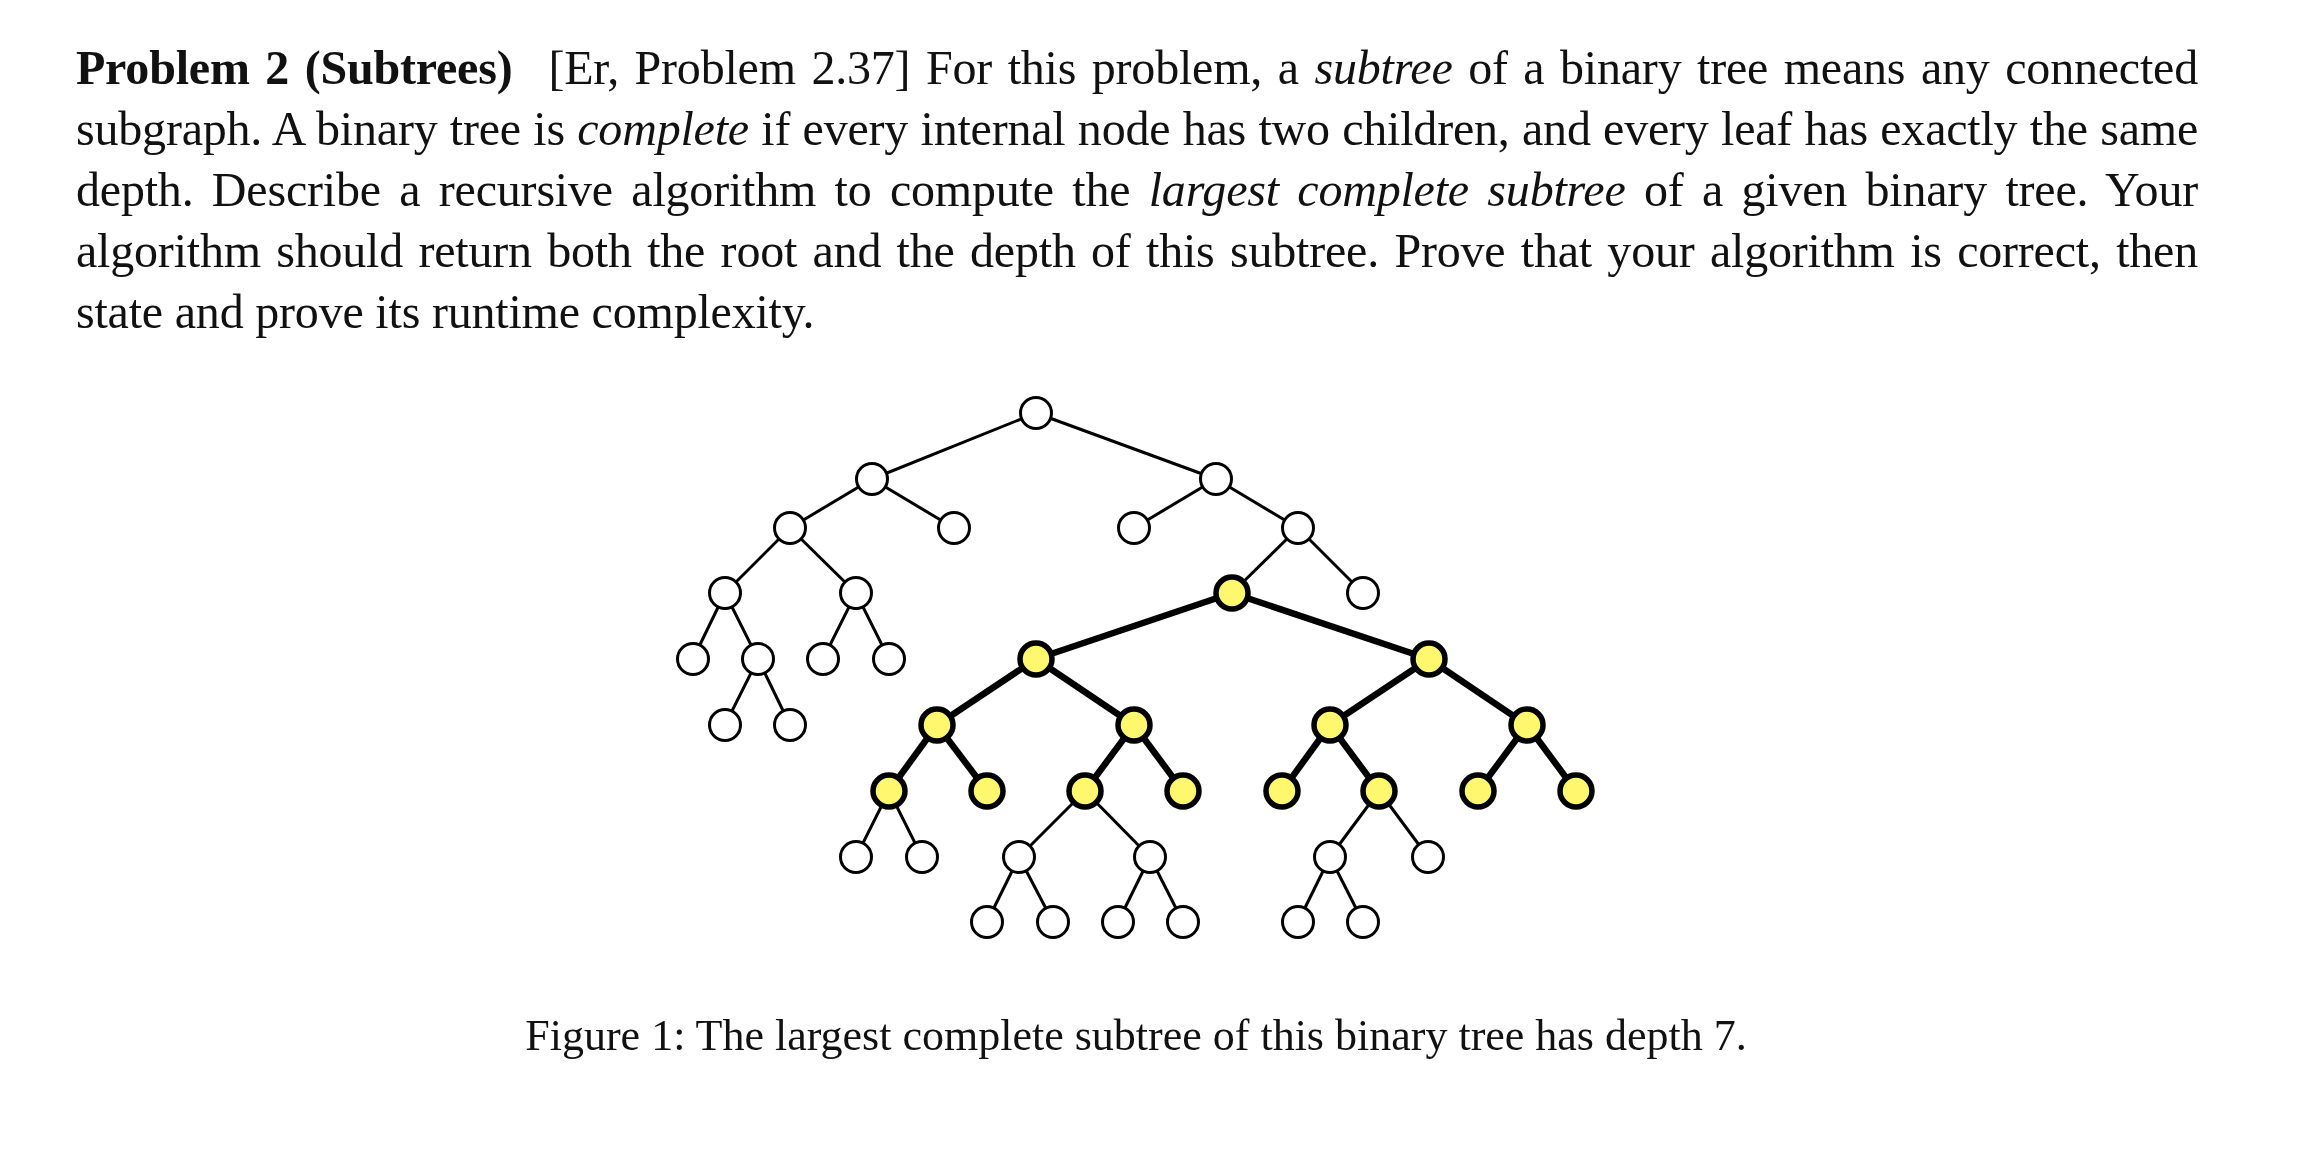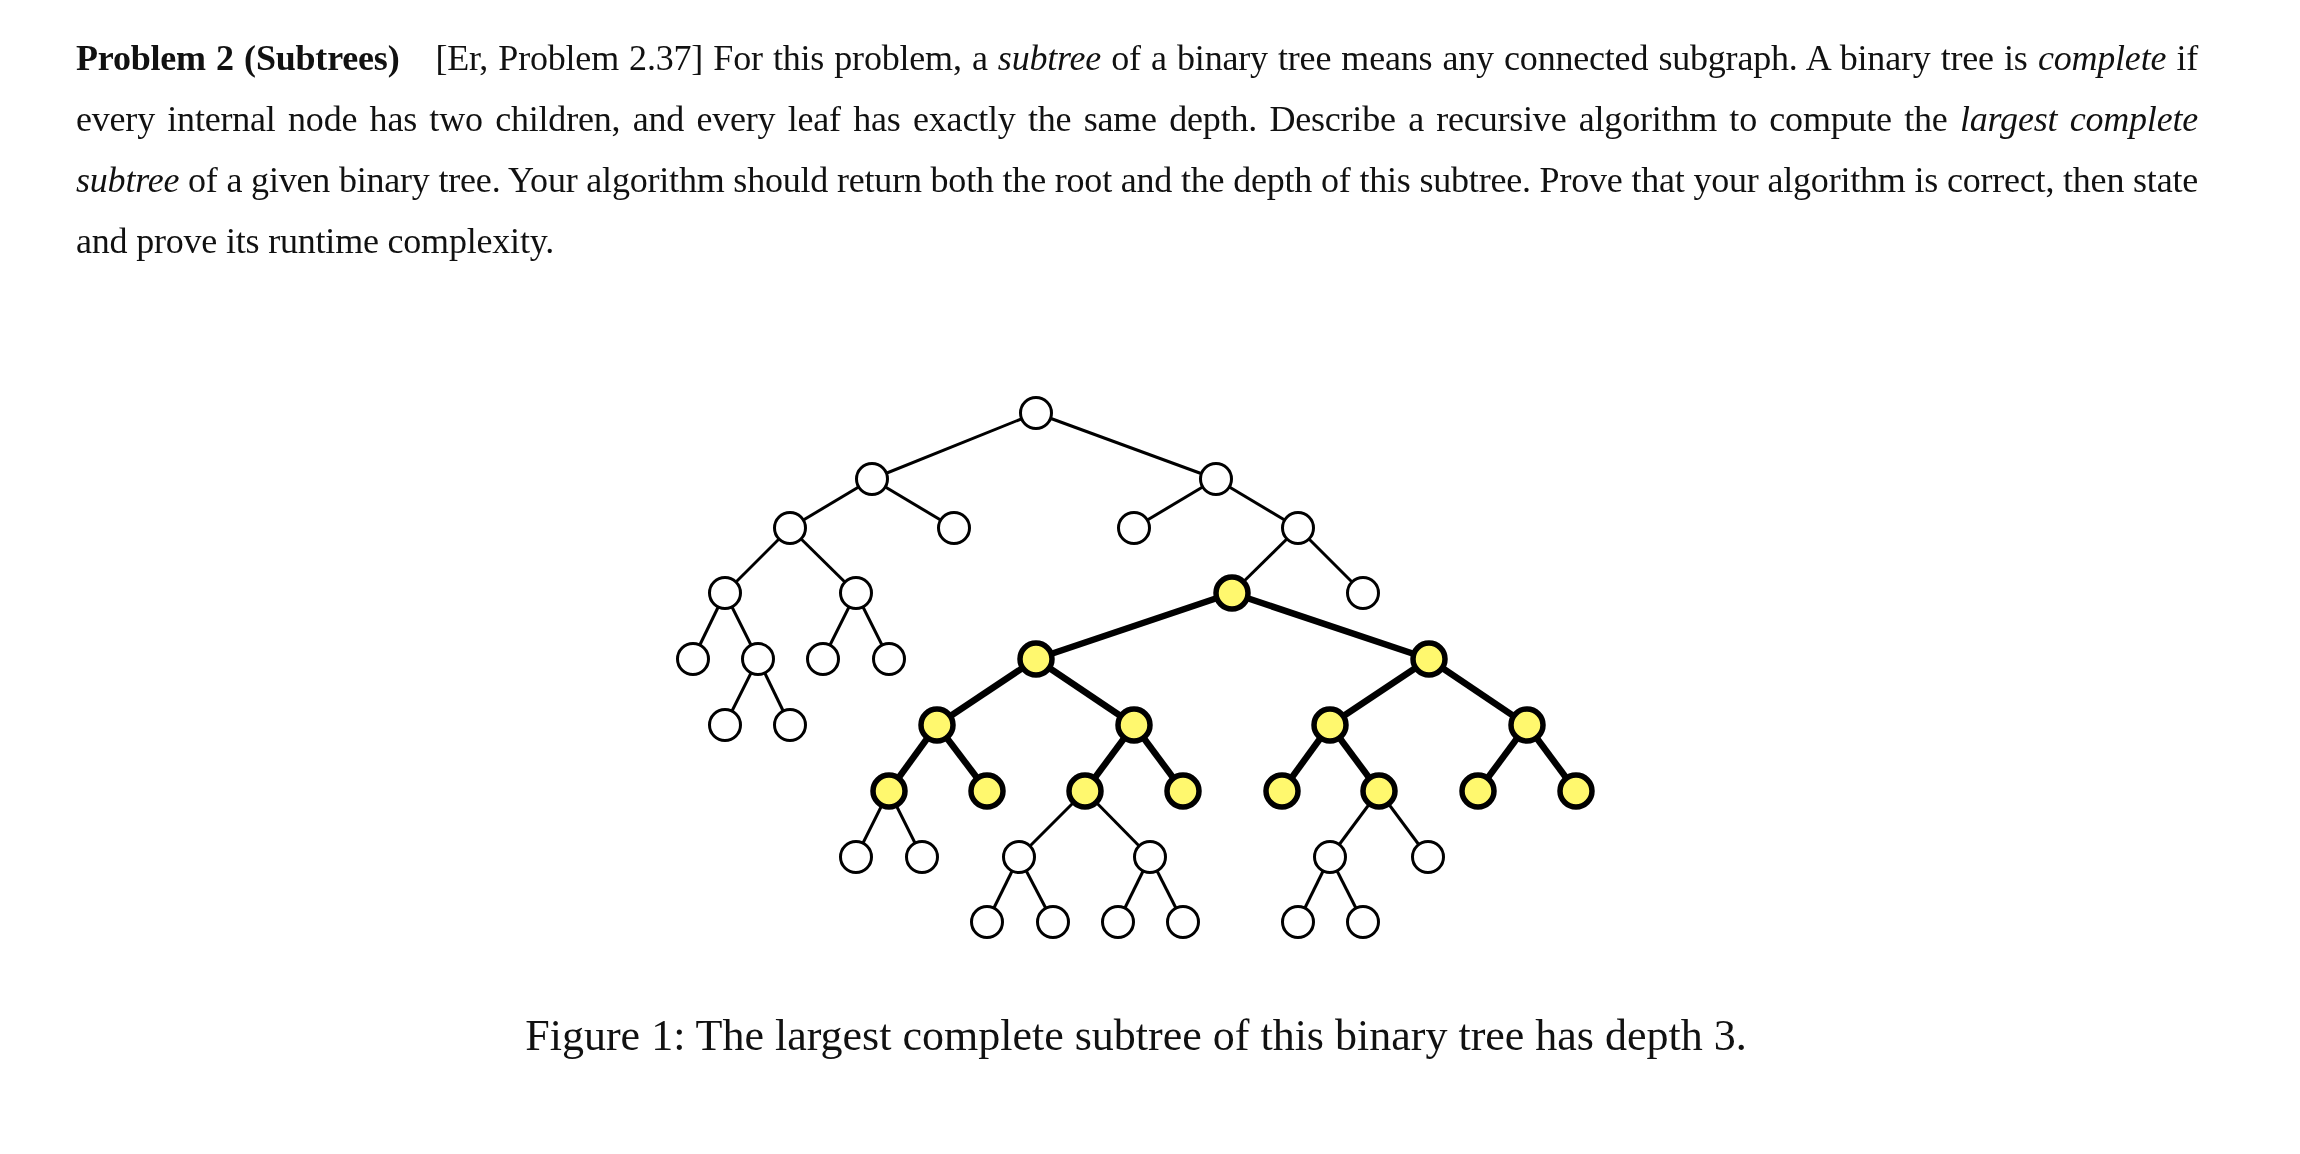--- a/index.html
+++ b/index.html
@@ -1,20 +1,20 @@
 <!DOCTYPE html>
 <html><head>
 <meta charset="utf-8">
 <style>
   html, body { margin: 0; padding: 0; background: #ffffff; }
   body { width: 2300px; height: 1154px; position: relative; overflow: hidden;
          font-family: "Liberation Serif", "DejaVu Serif", serif; color: #111; }
   .para {
-    position: absolute; left: 76px; top: 28px; width: 2122px;
-    font-size: 36px; line-height: 61px; text-align: justify;
+    position: absolute; left: 76px; top: 37px; width: 2122px;
+    font-size: 48px; line-height: 61px; text-align: justify;
     text-align-last: left; letter-spacing: -0.2px;
   }
   .para b { font-weight: bold; }
   .para i { font-style: italic; }
   .gap { display: inline-block; width: 36px; }
   #tree { position: absolute; left: 0; top: 0; }
   .caption {
     position: absolute; left: 0; width: 2272px; top: 1008px;
     text-align: center; font-size: 44px; line-height: 56px;
   }
@@ -111,13 +111,13 @@
       <circle cx="1428" cy="857" r="15.5" fill="#FFFFFF" stroke="#000000" stroke-width="3"></circle>
       <circle cx="987" cy="922" r="15.5" fill="#FFFFFF" stroke="#000000" stroke-width="3"></circle>
       <circle cx="1053" cy="922" r="15.5" fill="#FFFFFF" stroke="#000000" stroke-width="3"></circle>
       <circle cx="1118" cy="922" r="15.5" fill="#FFFFFF" stroke="#000000" stroke-width="3"></circle>
       <circle cx="1183" cy="922" r="15.5" fill="#FFFFFF" stroke="#000000" stroke-width="3"></circle>
       <circle cx="1298" cy="922" r="15.5" fill="#FFFFFF" stroke="#000000" stroke-width="3"></circle>
       <circle cx="1363" cy="922" r="15.5" fill="#FFFFFF" stroke="#000000" stroke-width="3"></circle>
     </g>
 </svg>
 
-<div class="caption">Figure 1: The largest complete subtree of this binary tree has depth 3.</div>
+<div class="caption">Figure 1: The largest complete subtree of this binary tree has depth 7.</div>
 
 </body></html>

